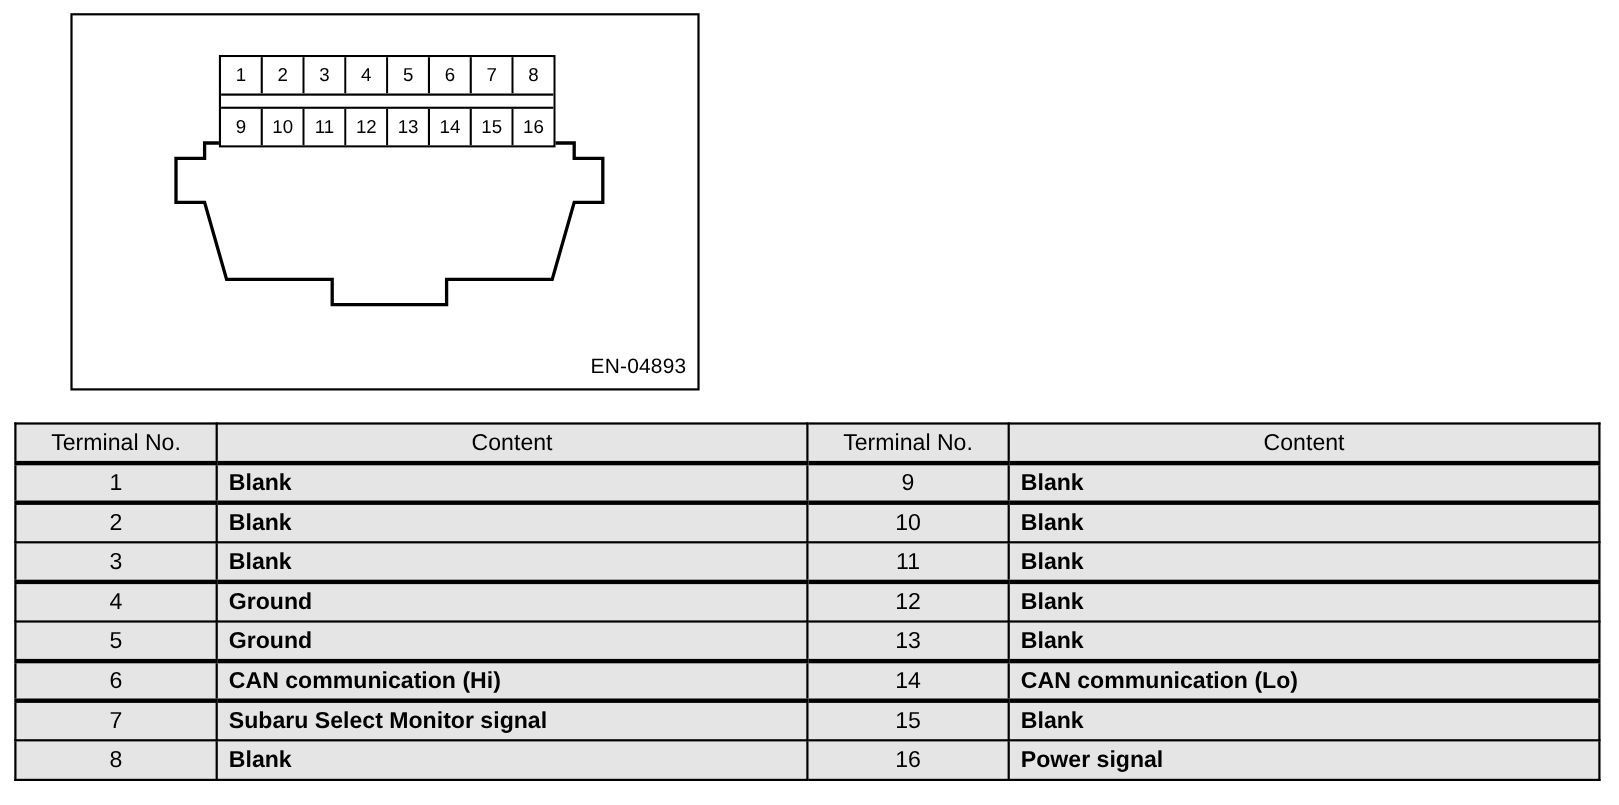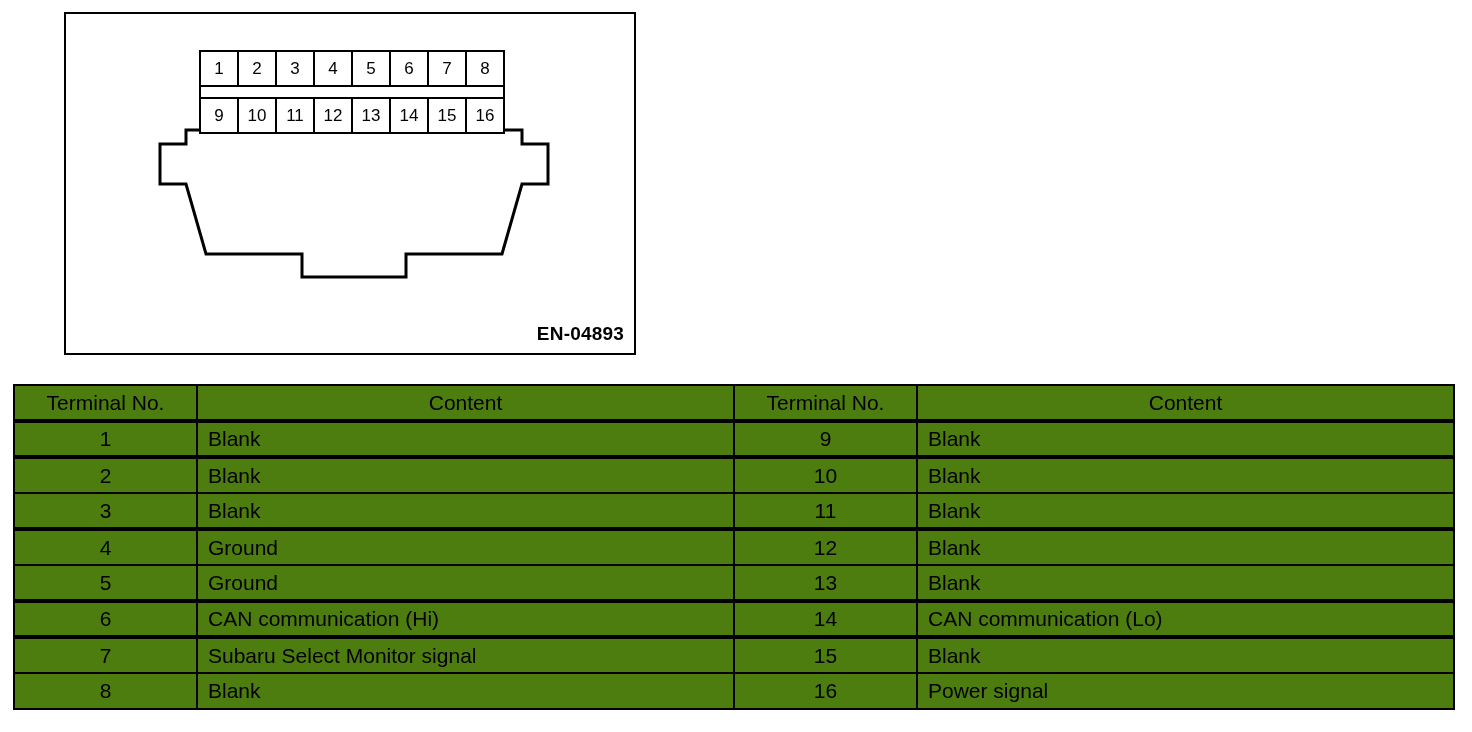--- a/index.html
+++ b/index.html
@@ -38,21 +38,20 @@
     display: block;
   }
 
   #figure-code {
     position: absolute;
     right: 10px;
     bottom: 8px;
     font-size: 19px;
     letter-spacing: 0.2px;
     white-space: nowrap;
-    font-weight: bold;
   }
 
   
   .pin-grid {
     position: absolute;
     left: 133px;
     top: 36px;
     width: 306px;
     height: 84px;
     box-sizing: border-box;
@@ -88,21 +87,21 @@
   .pin-cell:last-child { border-right: none; }
 
   
   #terminal-table {
     position: absolute;
     left: 13px;
     top: 384px;
     width: 1439px;
     border-collapse: collapse;
     table-layout: fixed;
-    background: #4d7c0f;
+    background: #e5e5e5;
   }
   #terminal-table col.c-num  { width: 183px; }
   #terminal-table col.c-cont { width: 537px; }
   #terminal-table th,
   #terminal-table td {
     border: 2px solid #000;
     height: 36px;
     padding: 0 0 0 0;
     font-size: 21px;
     font-weight: normal;
@@ -110,20 +109,21 @@
   }
   #terminal-table th {
     text-align: center;
   }
   #terminal-table td.num {
     text-align: center;
   }
   #terminal-table td.content {
     text-align: left;
     padding-left: 10px;
+    font-weight: bold;
   }
   
   #terminal-table tr.hr-heavy > th,
   #terminal-table tr.hr-heavy > td {
     border-bottom-width: 4px;
   }
 </style>
 </head>
 <body>
 

